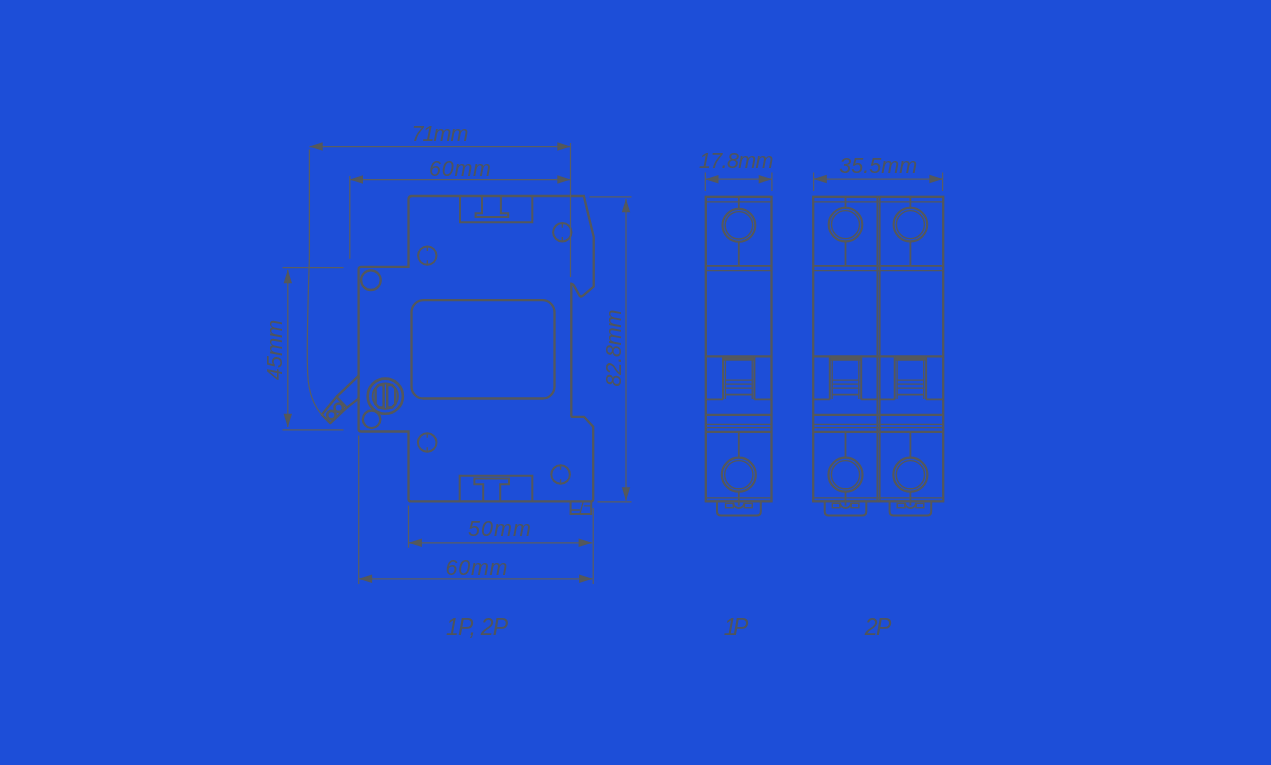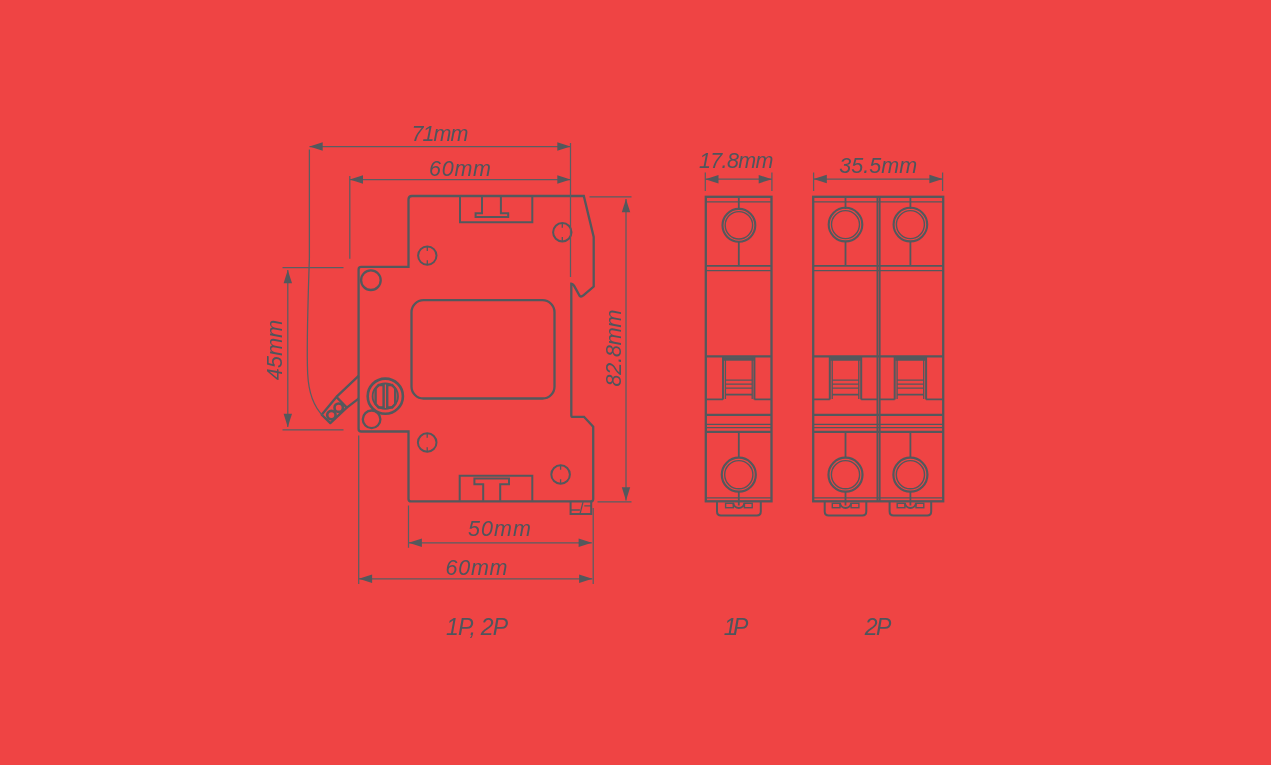--- a/index.html
+++ b/index.html
@@ -1,16 +1,16 @@
 <!DOCTYPE html>
 <html><head>
 <meta charset="utf-8">
 <style>
   html,body{margin:0;padding:0;background:#ffffff;}
-  .wrap{width:1271px;height:765px;position:relative;background:#ef4444;overflow:hidden;}
+  .wrap{width:1271px;height:765px;position:relative;background:#1d4ed8;overflow:hidden;}
   svg{display:block;}
   .o{fill:none;stroke:#54585c;stroke-width:2.3;}
   .o2{fill:none;stroke:#54585c;stroke-width:2;}
   .thin{fill:none;stroke:#54585c;stroke-width:1.3;}
   .cl{fill:none;stroke:#54585c;stroke-width:1.8;}
   .dim{fill:none;stroke:#5a5e62;stroke-width:1.25;}
   .ah{fill:#54585c;stroke:none;}
   text{font-family:"Liberation Sans",sans-serif;font-style:italic;fill:#4f555c;}
   .dt{font-size:21.5px;}
   .lb{font-size:23px;}

